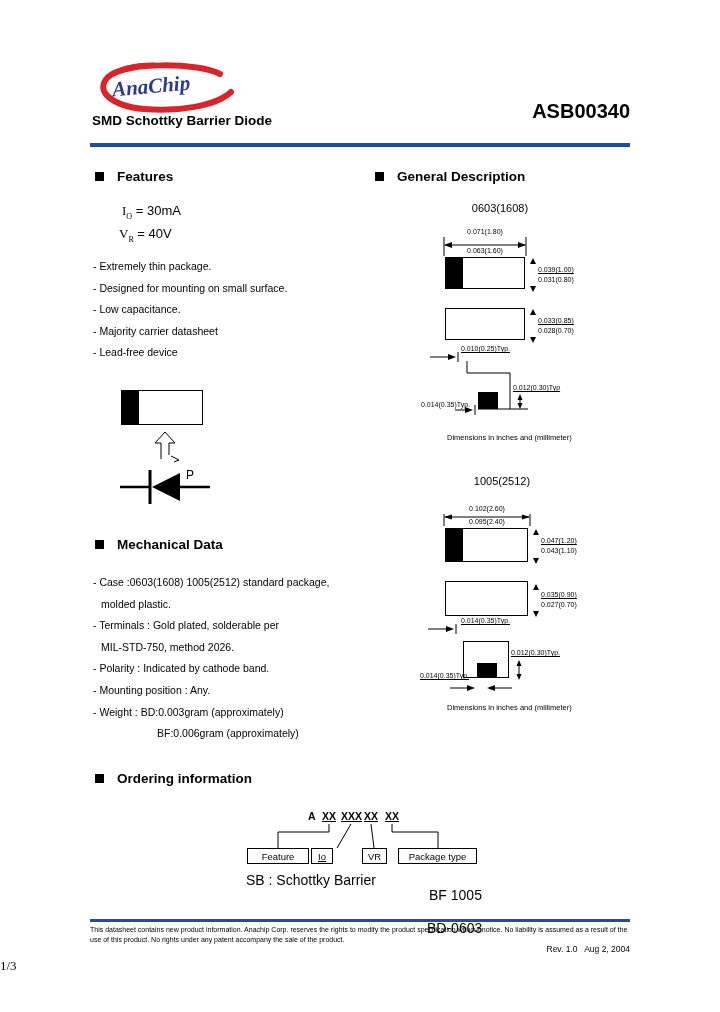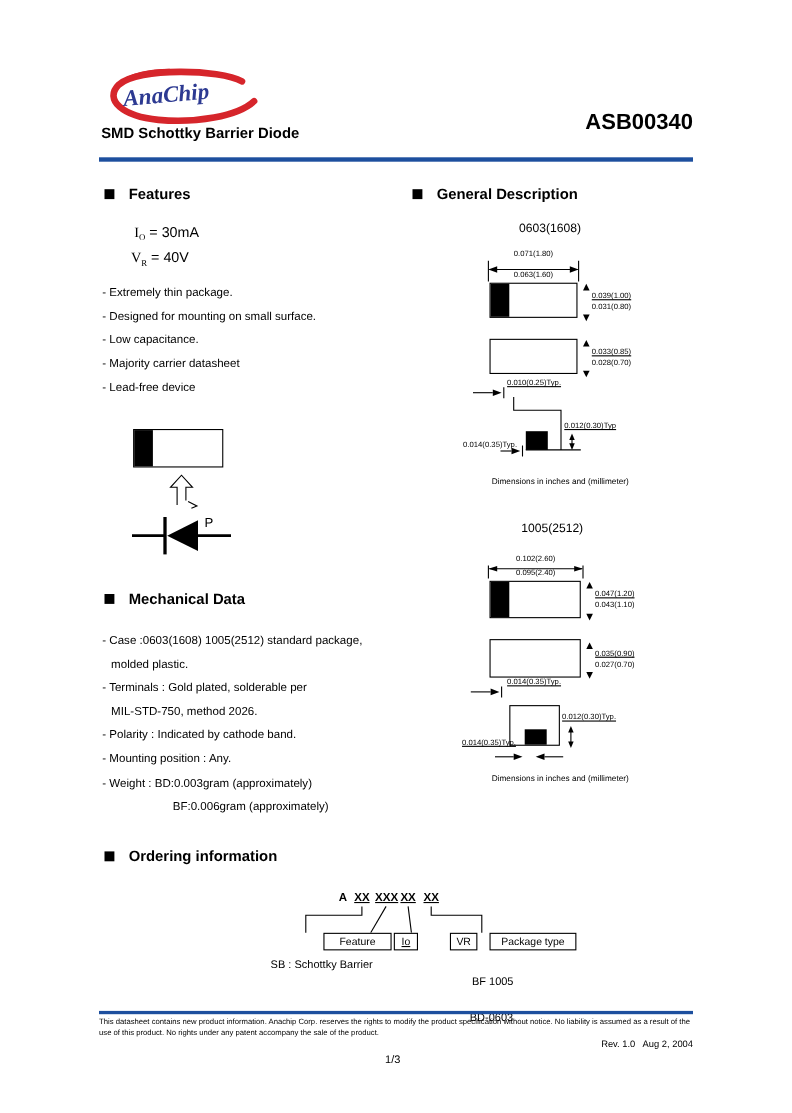--- a/index.html
+++ b/index.html
@@ -40,26 +40,26 @@
   .tri{position:absolute;width:0;height:0;}
   .tri.up{border-left:3.5px solid transparent;border-right:3.5px solid transparent;border-bottom:6px solid #000;}
   .tri.down{border-left:3.5px solid transparent;border-right:3.5px solid transparent;border-top:6px solid #000;}
   svg.draw{position:absolute;overflow:visible;}
   svg.draw line, svg.draw polyline, svg.draw path{stroke:#000;stroke-width:1;fill:none;}
   svg.draw polygon, svg.draw rect{fill:#000;stroke:none;}
   
   .ocode{position:absolute;font-size:10.5px;font-weight:bold;}
   .ocode.ul{text-decoration:underline;}
   .obox{position:absolute;height:16px;border:1px solid #000;font-size:9.5px;
-        display:flex;align-items:center;justify-content:center;background:#fff;margin-left:47px;}
-  .ocap{position:absolute;font-size:10px;text-align:right;}
+        display:flex;align-items:center;justify-content:center;background:#fff;}
+  .ocap{position:absolute;font-size:14px;text-align:right;}
   
   .disclaimer{position:absolute;left:90px;top:925px;width:540px;font-size:7px;line-height:9.5px;}
   .revision{position:absolute;left:400px;top:944px;width:230px;text-align:right;font-size:8.5px;white-space:pre;}
-  .pagenum{position:absolute;left:0;top:958px;width:714px;text-align:center;font-size:10px;}
+  .pagenum{position:absolute;left:0;top:958px;width:714px;font-size:13px;font-family:Liberation Serif, serif;}
 </style>
 </head>
 <body>
 
 <div class="page">
 
   <svg class="logo-svg" viewBox="0 0 142 54">
     <path d="M126,13 C106,2 32,0 14,16 C0,30 18,45 50,48 C84,51 122,45 137,31" fill="none" stroke="#d6252b" stroke-width="6" stroke-linecap="round"></path>
     <path d="M14,16 C24,6 44,3 60,3" fill="none" stroke="#d6252b" stroke-width="3" stroke-linecap="round"></path>
   </svg>

